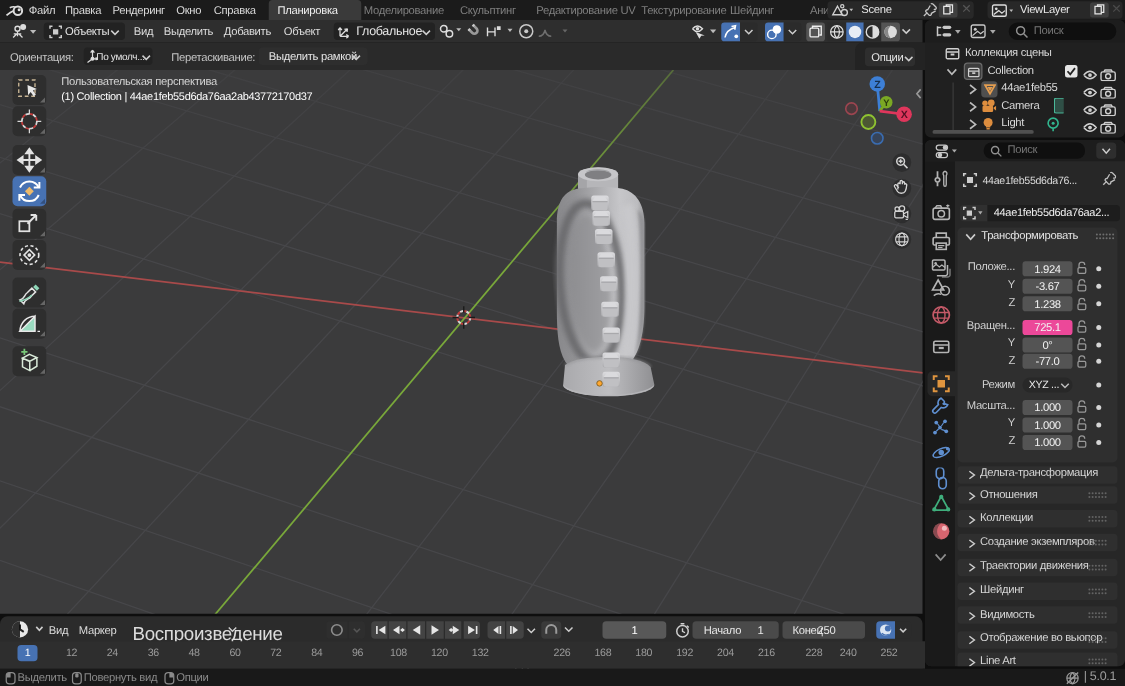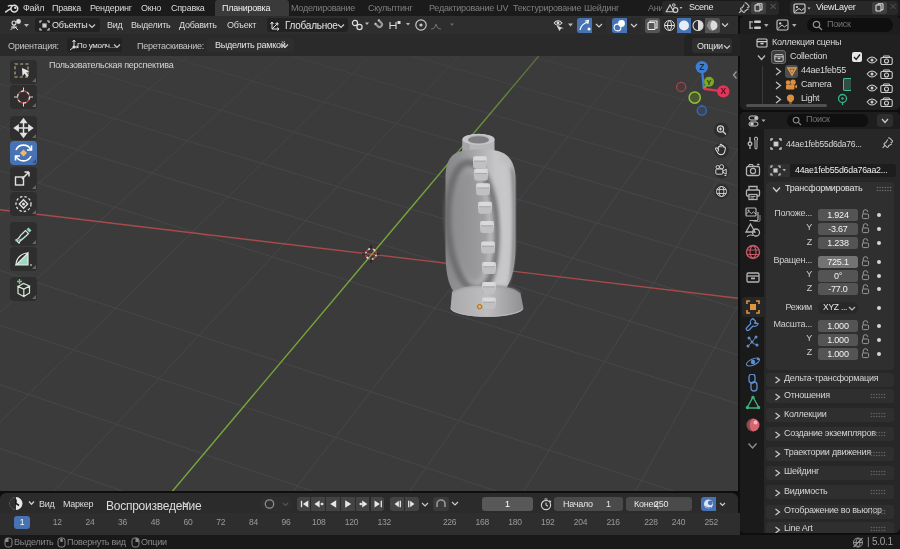--- a/index.html
+++ b/index.html
@@ -413,20 +413,21 @@
           </g>
   <g stroke-width="0.9">
             <circle cx="721.5" cy="135.5" r="5"></circle>
             <ellipse cx="721.5" cy="135.5" rx="2.3" ry="5"></ellipse>
             <path d="M716.8 133.5 h9.4 M716.8 137.5 h9.4"></path>
           </g>
  </g>
  <path d="M736.5 15.5 l-3 3.5 l3 3.5" stroke="#9a9a9a" stroke-width="1.3" fill="none"></path>
 </svg>
 <div class="abs" style="left:49px;top:3.5px;color:#d5d5d5;font-size:9px">Пользовательская перспектива</div>
+<div class="abs" style="left:49px;top:15.5px;color:#fdfdfd;font-size:8.8px">(1) Collection | 44ae1feb55d6da76aa2ab43772170d37</div>
 <div id="lefttools">
  <div class="tbtn" style="top:3.6px">
   <svg width="27" height="24" viewBox="0 0 27 24">
             <rect x="5" y="4" width="13" height="13" fill="none" stroke="#c8b595" stroke-width="1.1" stroke-dasharray="3 2.2"></rect>
             <path d="M12 8 l7.5 3.2 l-3.2 1.2 l2.4 3.4 l-1.8 1.2 l-2.4-3.4 l-2 2.6 Z" fill="#e8e8e8"></path>
             <path d="M26 22 l-4 0 l4 -4 Z" fill="#666"></path>
           </svg>
  </div>
  <div class="tbtn" style="top:29.3px">
   <svg width="27" height="24" viewBox="0 0 27 24">
@@ -494,21 +495,21 @@
 </div>
 <div id="timeline" class="abs">
  <svg class="abs" style="left:6px;top:3px" width="30" height="15" viewBox="0 0 30 15">
   <circle cx="10" cy="7.5" r="6.5" fill="#e8e8e8"></circle>
         <path d="M10 3.5 v4 l3 2" stroke="#222" stroke-width="1.6" fill="none"></path>
         <path d="M10 1 a6.5 6.5 0 0 0 0 13 Z" fill="#0e0e0e" opacity="0.85"></path>
   <path d="M23 5.5 l2.5 2.7 l2.5-2.7" stroke="#ccc" stroke-width="1.3" fill="none"></path>
  </svg>
  <span class="abs" style="left:39px;top:6px;color:#dcdcdc;font-size:9px">Вид</span>
  <span class="abs" style="left:63px;top:6px;color:#dcdcdc;font-size:9px">Маркер</span>
- <span class="abs" style="left:106px;top:6px;color:#dcdcdc;font-size:12px">Воспроизведение</span>
+ <span class="abs" style="left:106px;top:6px;color:#dcdcdc;font-size:15px">Воспроизведение</span>
  <svg class="abs" style="left:182px;top:8px" width="8" height="6" viewBox="0 0 8 6">
         <path d="M1 1 L4 4 L7 1" stroke="#ccc" stroke-width="1.2" fill="none"></path>
       </svg>
  <div class="abs" style="left:261px;top:4px;width:17px;height:14px;background:#2e2e2e;border-radius:3px 0 0 3px"><svg width="17" height="14">
           <circle cx="8.5" cy="7" r="4.2" fill="none" stroke="#8d8d8d" stroke-width="1.3"></circle>
         </svg></div>
  <div class="abs" style="left:279px;top:4px;width:13px;height:14px;background:#2e2e2e;border-radius:0 3px 3px 0"><svg width="13" height="14">
           <path d="M4 6 l2.5 2.5 L9 6" stroke="#555" stroke-width="1.2" fill="none"></path>
         </svg></div>
  <div class="abs" style="left:296.5px;top:4px;width:13.8px;height:14px;background:#434343;border-radius:3px 0 0 3px"><svg width="14" height="14" viewBox="0 0 14 14">
@@ -856,21 +857,21 @@
         </svg>
 <div class="abs" style="left:136.5px;top:114.8px;width:4px;height:4px;background:#d6d6d6;border-radius:50%"></div>
 <span class="abs" style="left:0;top:124.5px;width:72px;text-align:right;color:#cfcfcf">Z</span>
 <div class="abs" style="left:78px;top:125.0px;width:40px;height:12px;background:#545454;border-radius:2.5px;color:#f2f2f2;text-align:center;line-height:12.5px">1.238</div>
 <svg class="abs" style="left:121px;top:125.5px" width="9" height="11" viewBox="0 0 9 11">
           <path d="M2.2 5 v-2 a2.3 2.3 0 0 1 4.6 0" fill="none" stroke="#999" stroke-width="1"></path>
           <rect x="1.4" y="5" width="6.2" height="4.6" rx="1" fill="none" stroke="#999" stroke-width="1"></rect>
         </svg>
 <div class="abs" style="left:136.5px;top:129.0px;width:4px;height:4px;background:#d6d6d6;border-radius:50%"></div>
 <span class="abs" style="left:0;top:143.0px;width:72px;text-align:right;color:#cfcfcf">Вращен...</span>
-<div class="abs" style="left:78px;top:143.5px;width:40px;height:12px;background:#737373;border-radius:2.5px;color:#f2f2f2;text-align:center;line-height:12.5px">725.1</div>
+<div class="abs" style="left:78px;top:143.5px;width:40px;height:12px;background:#ec4899;border-radius:2.5px;color:#f2f2f2;text-align:center;line-height:12.5px">725.1</div>
 <svg class="abs" style="left:121px;top:144.0px" width="9" height="11" viewBox="0 0 9 11">
           <path d="M2.2 5 v-2 a2.3 2.3 0 0 1 4.6 0" fill="none" stroke="#999" stroke-width="1"></path>
           <rect x="1.4" y="5" width="6.2" height="4.6" rx="1" fill="none" stroke="#999" stroke-width="1"></rect>
         </svg>
 <div class="abs" style="left:136.5px;top:147.5px;width:4px;height:4px;background:#d6d6d6;border-radius:50%"></div>
 <span class="abs" style="left:0;top:157.0px;width:72px;text-align:right;color:#cfcfcf">Y</span>
 <div class="abs" style="left:78px;top:157.5px;width:40px;height:12px;background:#545454;border-radius:2.5px;color:#f2f2f2;text-align:center;line-height:12.5px">0°</div>
 <svg class="abs" style="left:121px;top:158.0px" width="9" height="11" viewBox="0 0 9 11">
           <path d="M2.2 5 v-2 a2.3 2.3 0 0 1 4.6 0" fill="none" stroke="#999" stroke-width="1"></path>
           <rect x="1.4" y="5" width="6.2" height="4.6" rx="1" fill="none" stroke="#999" stroke-width="1"></rect>

